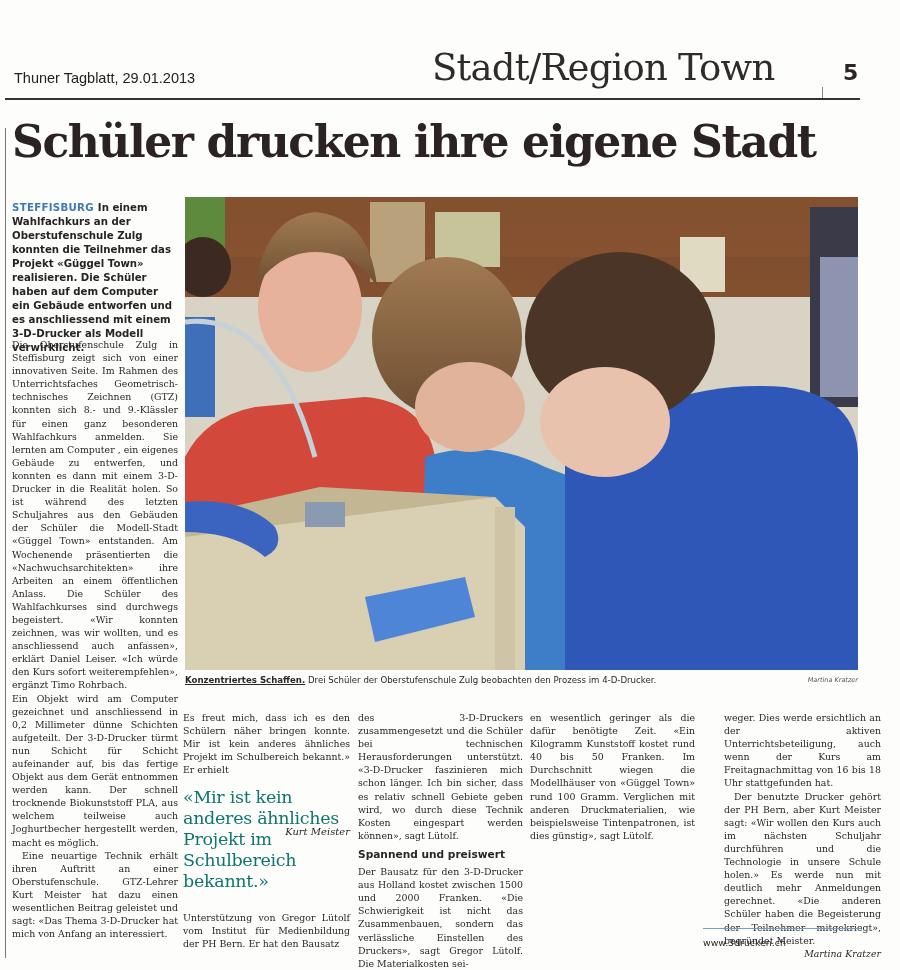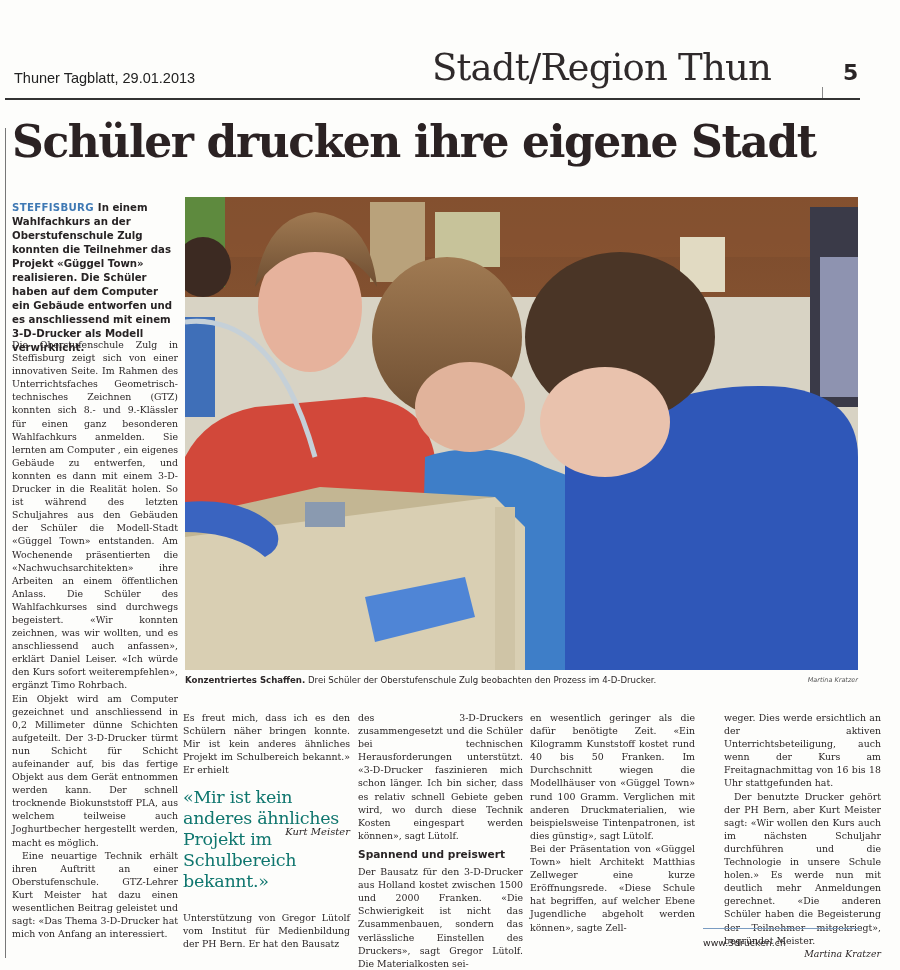--- a/index.html
+++ b/index.html
@@ -19,35 +19,35 @@
   .lead { position: absolute; left: 12px; top: 201px; width: 166px; font-family: "DejaVu Sans", sans-serif; font-weight: bold; font-size: 10.2px; line-height: 14px; color: #272324; }
   .lead .dateline { color: #3f79b4; margin-right: 4px; letter-spacing: 0.3px; }
 
   .col { position: absolute; font-family: "DejaVu Serif", serif; font-size: 9.4px; line-height: 13.1px; color: #2b2627; text-align: justify; hyphens: manual; }
   .col p { margin: 0; }
   .col p.indent { text-indent: 10px; }
   .subhead { font-family: "DejaVu Sans", sans-serif; font-weight: bold; font-size: 10.6px; color: #2a2526; margin: 6px 0 4px 0; text-align: left; }
 
   .photo { position: absolute; left: 185px; top: 197px; width: 673px; height: 473px; overflow: hidden; background: #6b4a33; }
   .caption { position: absolute; left: 185px; top: 675px; width: 673px; font-family: "DejaVu Sans", sans-serif; font-size: 8.6px; color: #2b2627; }
-  .caption b { font-weight: bold; }
+  .caption b { font-weight: bold; text-decoration: underline; }
   .credit { position: absolute; right: 42px; top: 676px; font-family: "DejaVu Sans", sans-serif; font-size: 6.5px; font-style: italic; color: #555; }
 
   .pullquote { position: absolute; left: 183px; top: 787px; width: 170px; font-family: "DejaVu Serif", serif; font-size: 17.5px; line-height: 21px; color: #0f766e; letter-spacing: -0.3px; }
   .pq-author { position: absolute; left: 183px; top: 826px; width: 167px; text-align: right; font-family: "DejaVu Serif", serif; font-style: italic; font-size: 10px; color: #2b2627; }
 
   .sig { font-style: italic; float: right; }
   .end-rule { position: absolute; left: 703px; top: 928px; width: 157px; height: 1px; background: #7a9cc2; }
   .web { position: absolute; left: 703px; top: 937px; font-family: "DejaVu Sans", sans-serif; font-size: 9.4px; color: #2b2627; }
 </style>
 </head>
 <body>
 
 <div class="source">Thuner Tagblatt, 29.01.2013</div>
-<div class="section">Stadt/Region Thun</div>
+<div class="section">Stadt/Region Town</div>
 <div class="tick"></div>
 <div class="page-num">5</div>
 <div class="rule-top"></div>
 <div class="vline"></div>
 
 <h1 class="headline">Schüler drucken ihre eigene Stadt</h1>
 
 <div class="lead">
   <span class="dateline">STEFFISBURG</span><span>In einem Wahlfachkurs an der Oberstufenschule Zulg konnten die Teilnehmer das Projekt «Güggel Town» realisieren. Die Schüler haben auf dem Computer ein Gebäude entworfen und es anschliessend mit einem 3-D-Drucker als Modell verwirklicht.</span>
 </div>
@@ -121,21 +121,20 @@
 </div>
 
 <div class="col" style="left:358px; top:711px; width:165px;">
   <p>des 3-D-Druckers zusammengesetzt und die Schüler bei technischen Herausforderungen unterstützt. «3-D-Drucker faszinieren mich schon länger. Ich bin sicher, dass es relativ schnell Gebiete geben wird, wo durch diese Technik Kosten eingespart werden können», sagt Lütolf.</p>
   <div class="subhead">Spannend und preiswert</div>
   <p>Der Bausatz für den 3-D-Drucker aus Holland kostet zwischen 1500 und 2000 Franken. «Die Schwierigkeit ist nicht das Zusammenbauen, sondern das verlässliche Einstellen des Druckers», sagt Gregor Lütolf. Die Materialkosten sei-</p>
 </div>
 
 <div class="col" style="left:530px; top:711px; width:165px;">
   <p>en wesentlich geringer als die dafür benötigte Zeit. «Ein Kilogramm Kunststoff kostet rund 40 bis 50 Franken. Im Durchschnitt wiegen die Modellhäuser von «Güggel Town» rund 100 Gramm. Verglichen mit anderen Druckmaterialien, wie beispielsweise Tintenpatronen, ist dies günstig», sagt Lütolf.</p>
-  <p>Bei der Präsentation von «Güggel Town» hielt Architekt Matthias Zellweger eine kurze Eröffnungsrede. «Diese Schule hat begriffen, auf welcher Ebene Jugendliche abgeholt werden können», sagte Zell-</p>
 </div>
 
 <div class="col" style="left:703px; top:711px; width:157px;margin-left:21px;">
   <p>weger. Dies werde ersichtlich an der aktiven Unterrichtsbeteiligung, auch wenn der Kurs am Freitagnachmittag von 16 bis 18 Uhr stattgefunden hat.</p>
   <p class="indent"><span>Der benutzte Drucker gehört der PH Bern, aber Kurt Meister sagt: «Wir wollen den Kurs auch im nächsten Schuljahr durchführen und die Technologie in unsere Schule holen.» Es werde nun mit deutlich mehr Anmeldungen gerechnet. «Die anderen Schüler haben die Begeisterung der Teilnehmer mitgekriegt», begründet Meister.</span> <span class="sig">Martina Kratzer</span></p>
 </div>
 <div class="end-rule"></div>
 <div class="web">www.3drucken.ch</div>
 
 </body></html>

